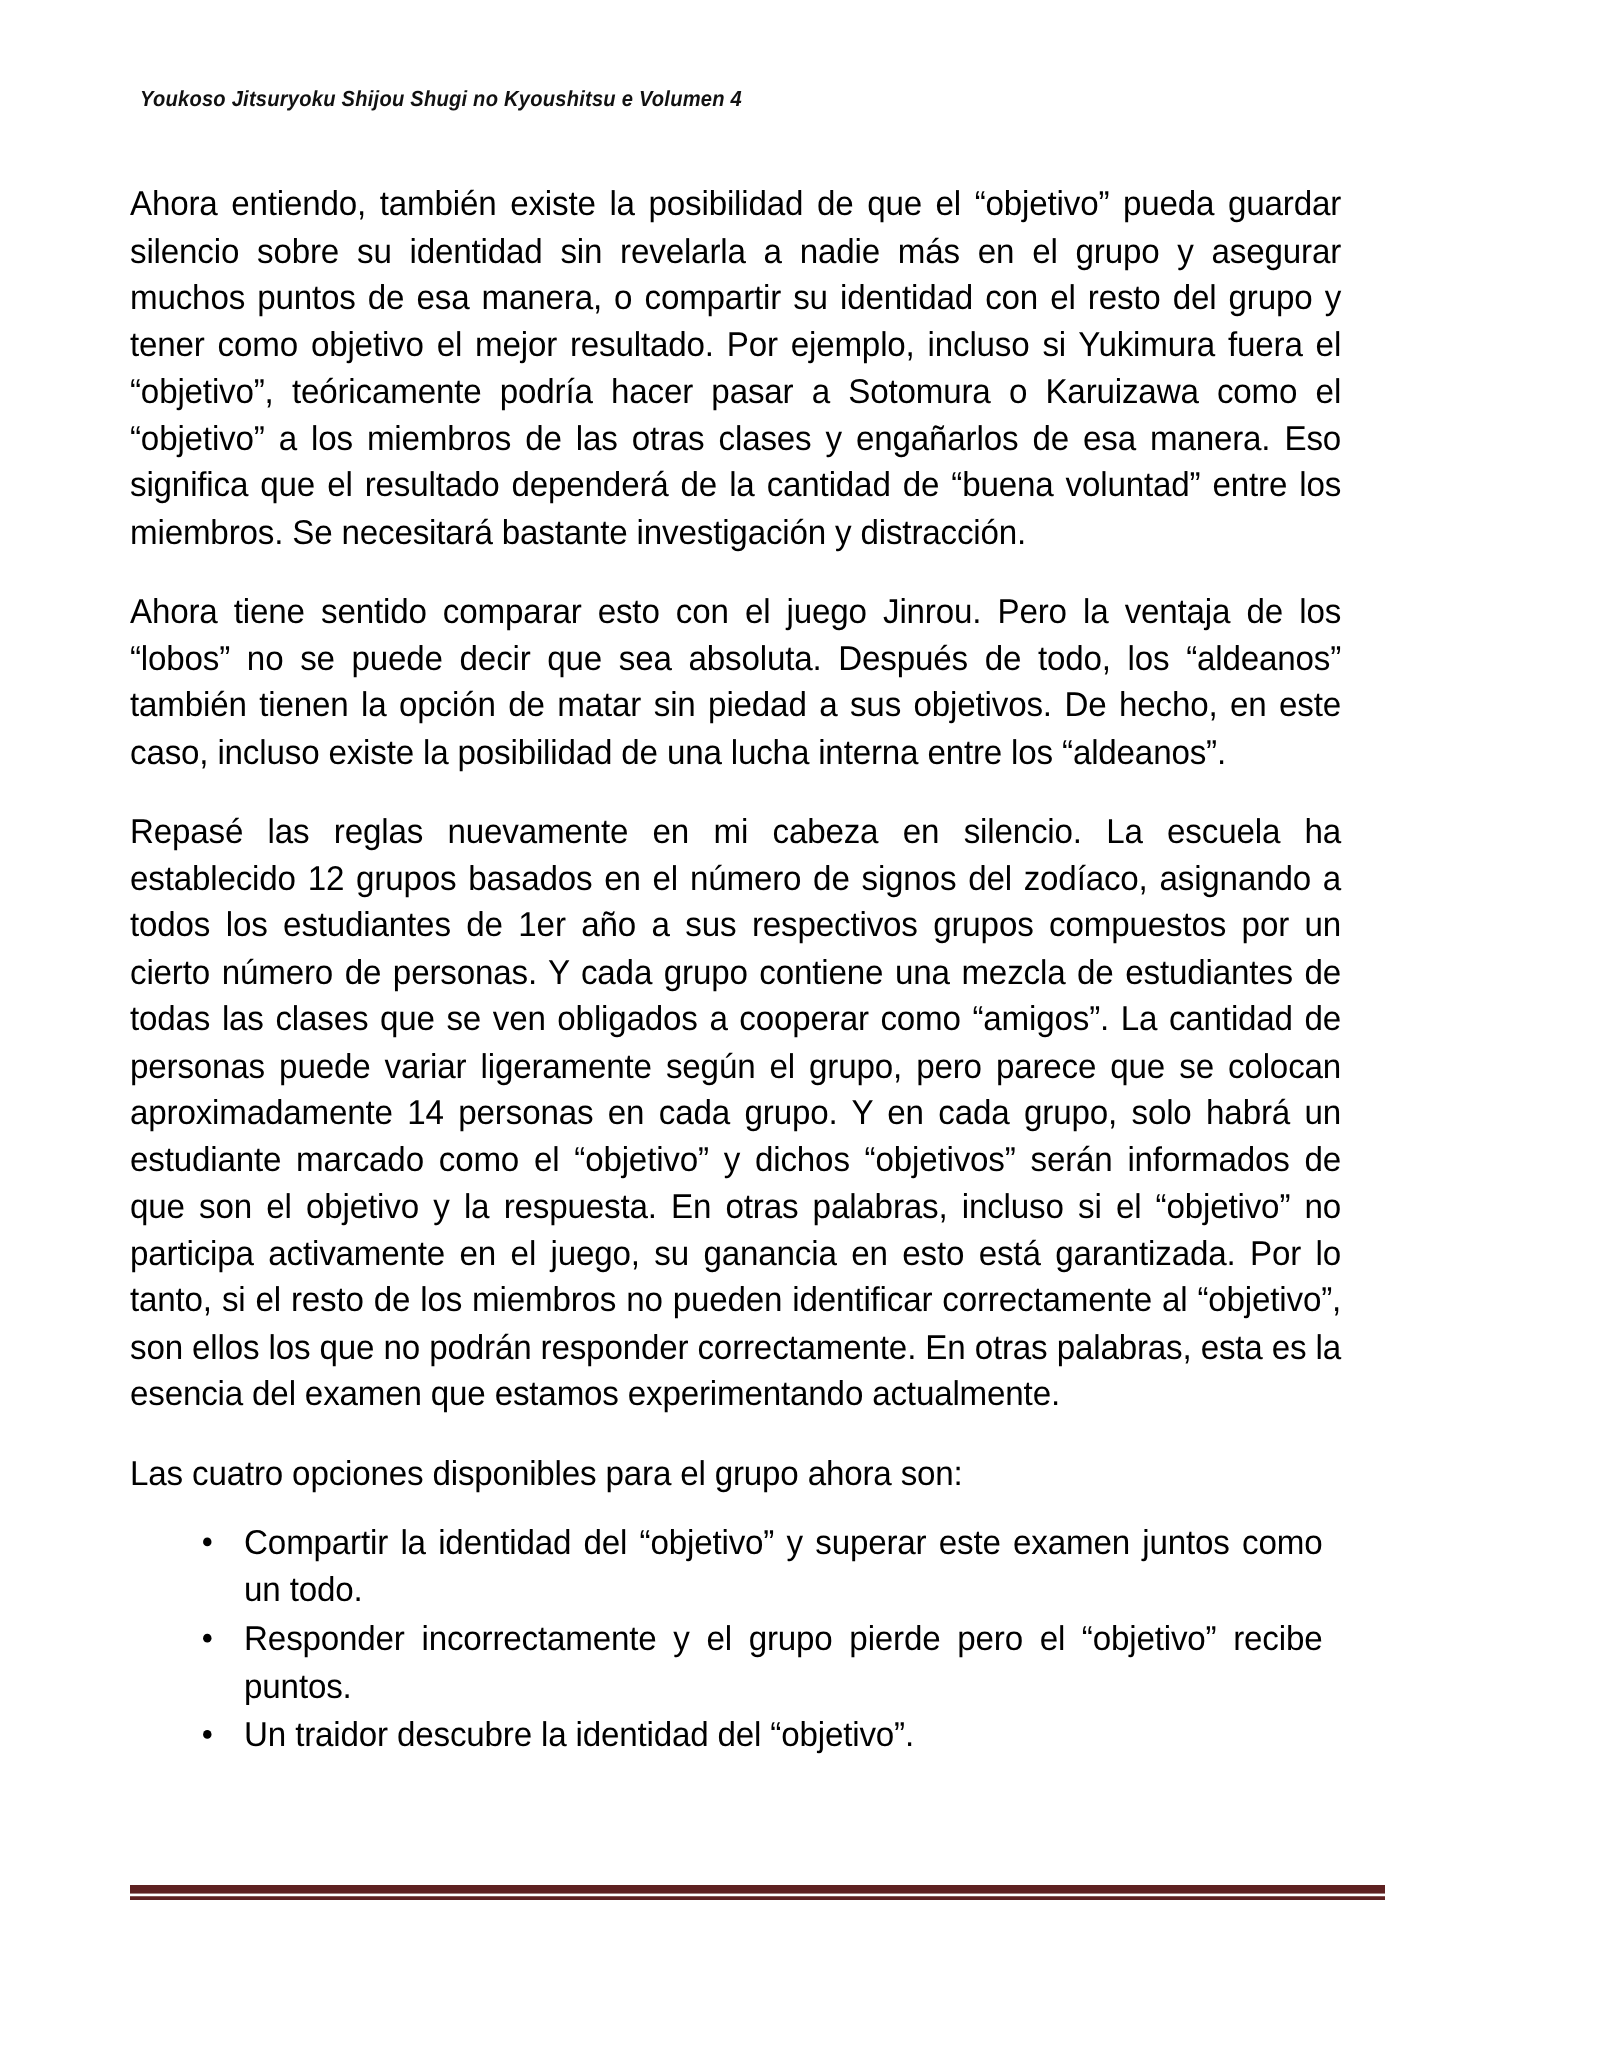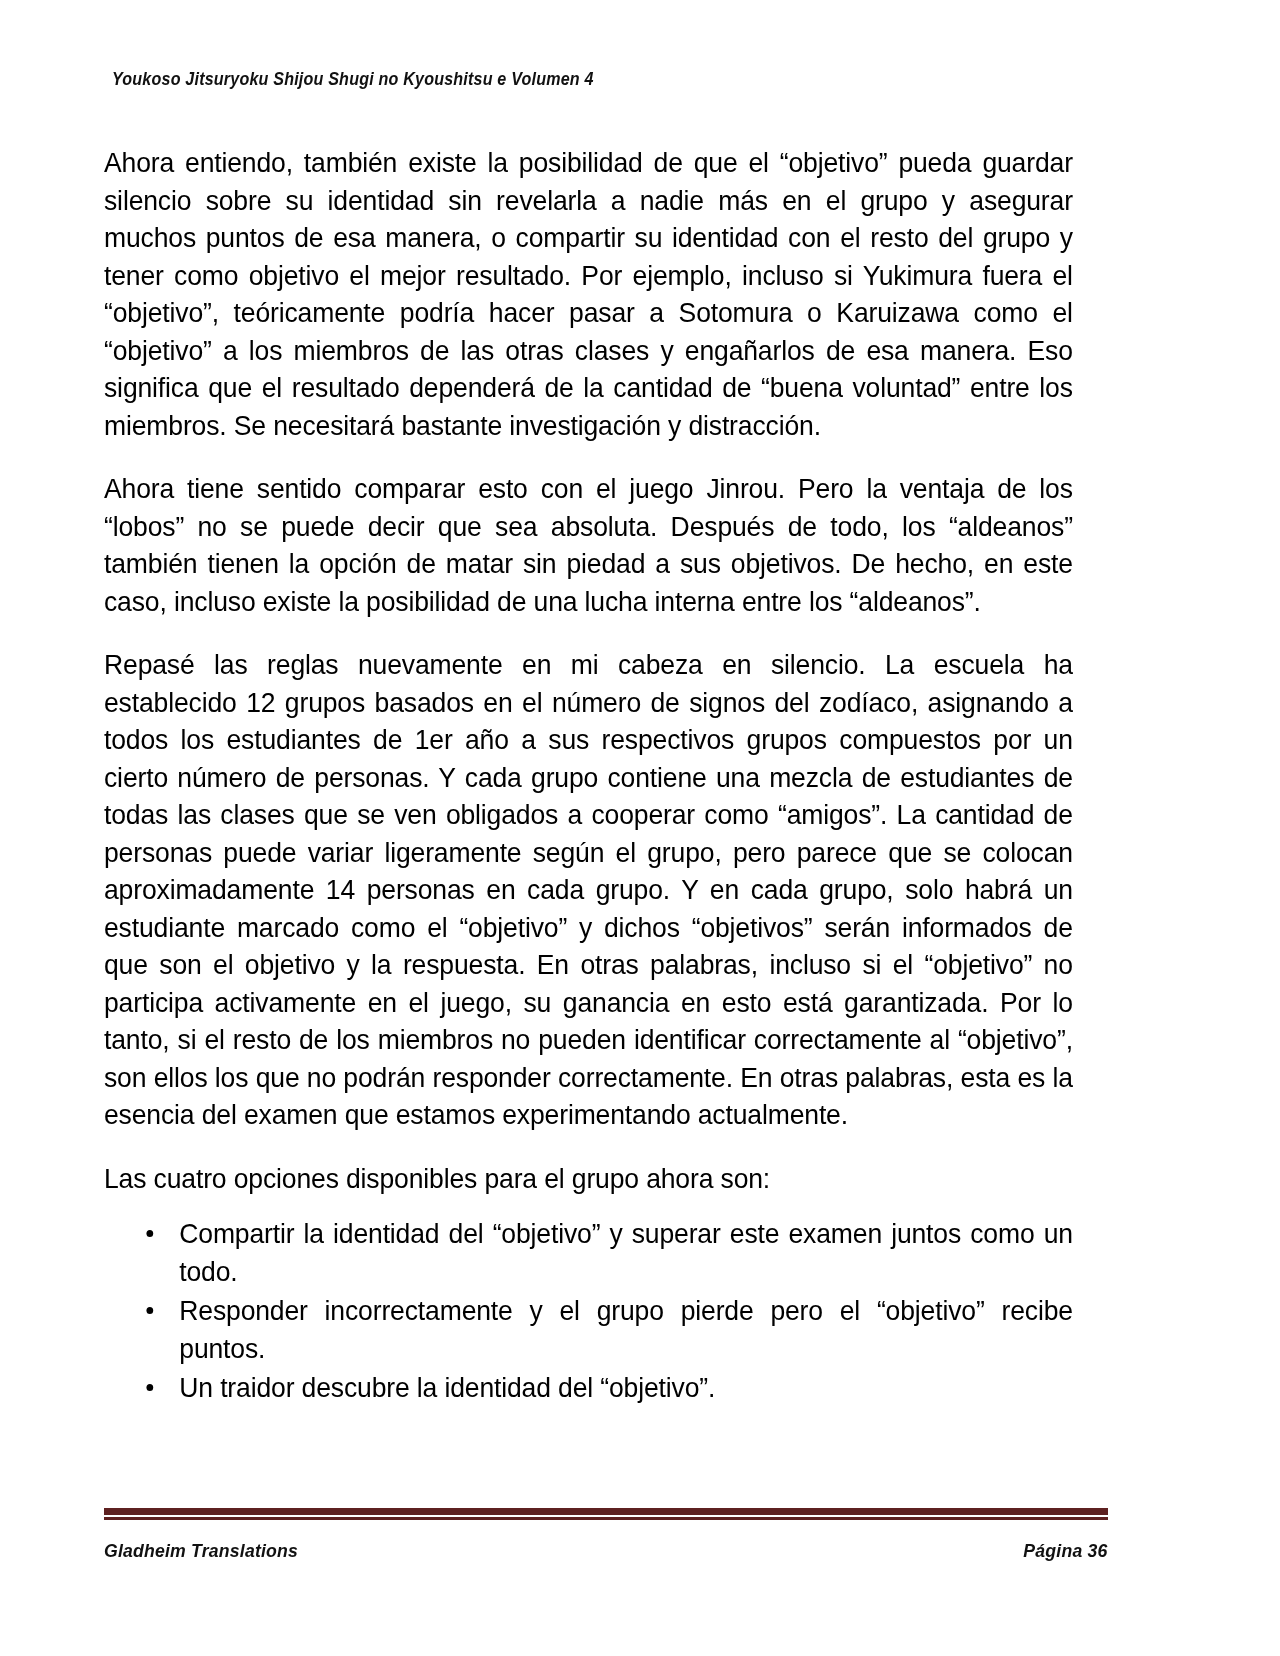--- a/index.html
+++ b/index.html
@@ -68,21 +68,21 @@
     font-size: 27.5px;
     line-height: 37.5px;
     text-align: left;
     transform: scaleX(0.965);
     transform-origin: left top;
     letter-spacing: -0.15px;
   }
 
   
   .bullets {
-    margin: 0;
+    margin: 16px;
     padding: 0;
     list-style: none;
   }
   .bullet-item {
     position: relative;
     margin: 0 0 2px 0;
     padding-left: 78px;
     font-size: 27.5px;
     line-height: 37.5px;
     text-align: justify;
@@ -177,18 +177,14 @@
     </ul>
 
   </div>
 
   <div class="footer-rule">
     <div class="rule-thick"></div>
     <div class="rule-gap"></div>
     <div class="rule-thin"></div>
   </div>
 
-  <div class="doc-footer">
-    <span class="footer-left">Gladheim Translations</span>
-    <span class="footer-right">Página 36</span>
-  </div>
 
 </div>
 
 </body></html>

